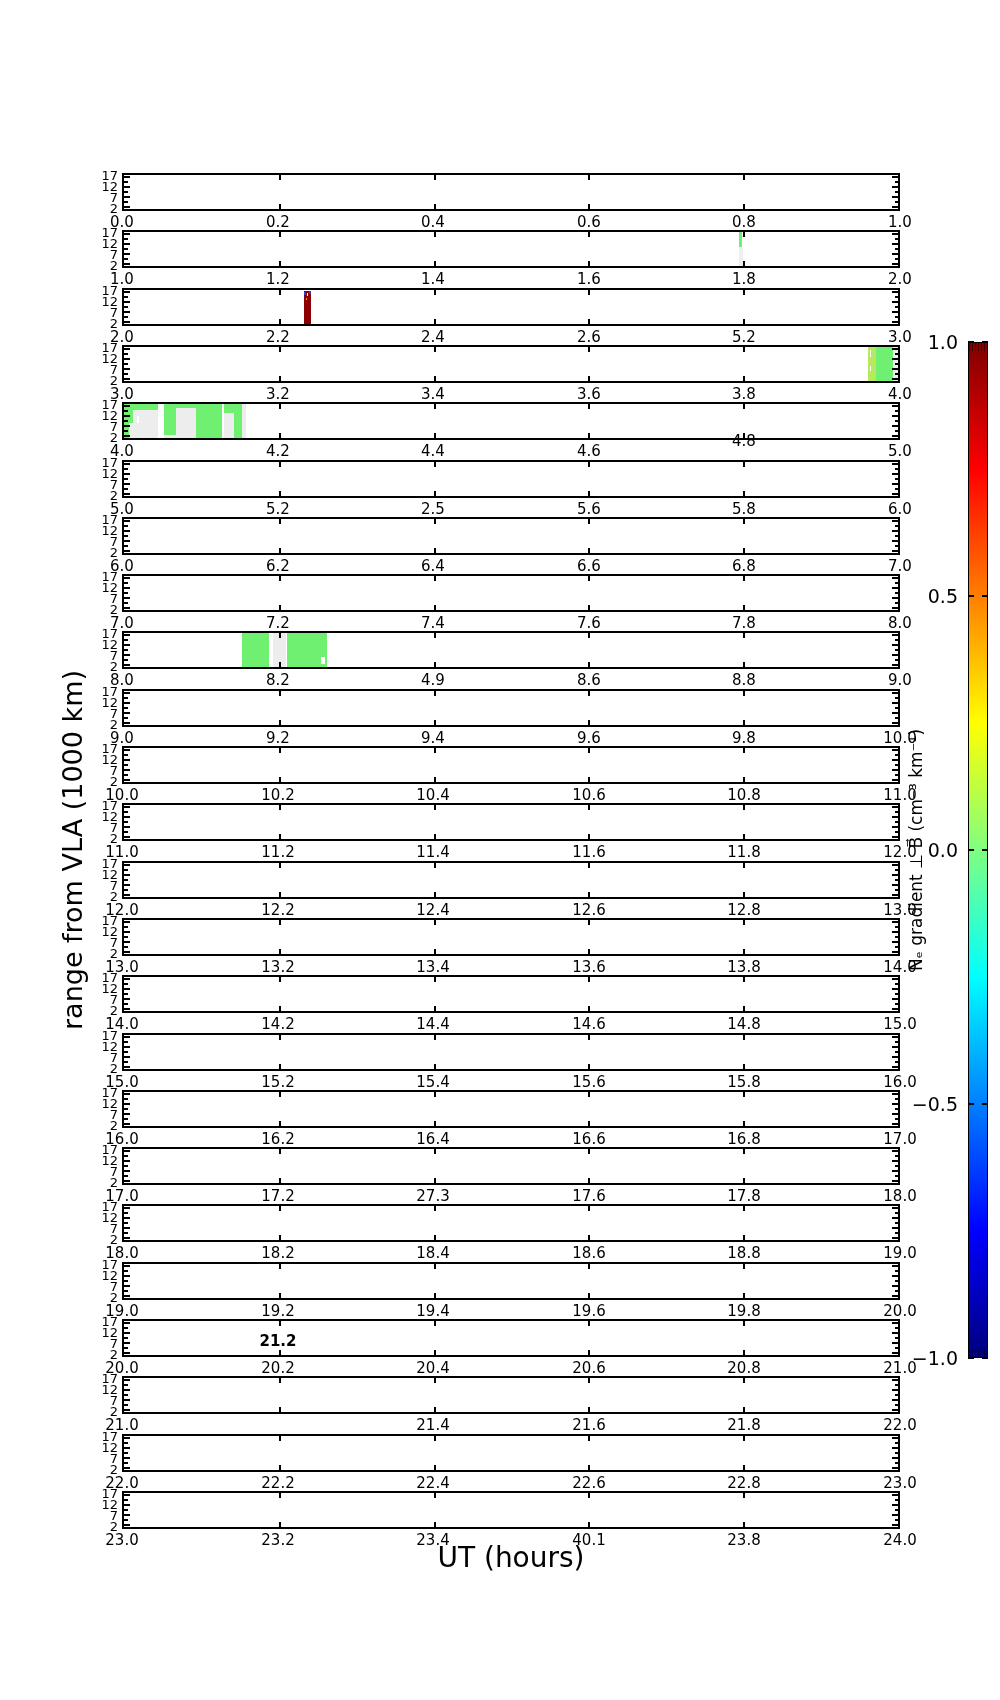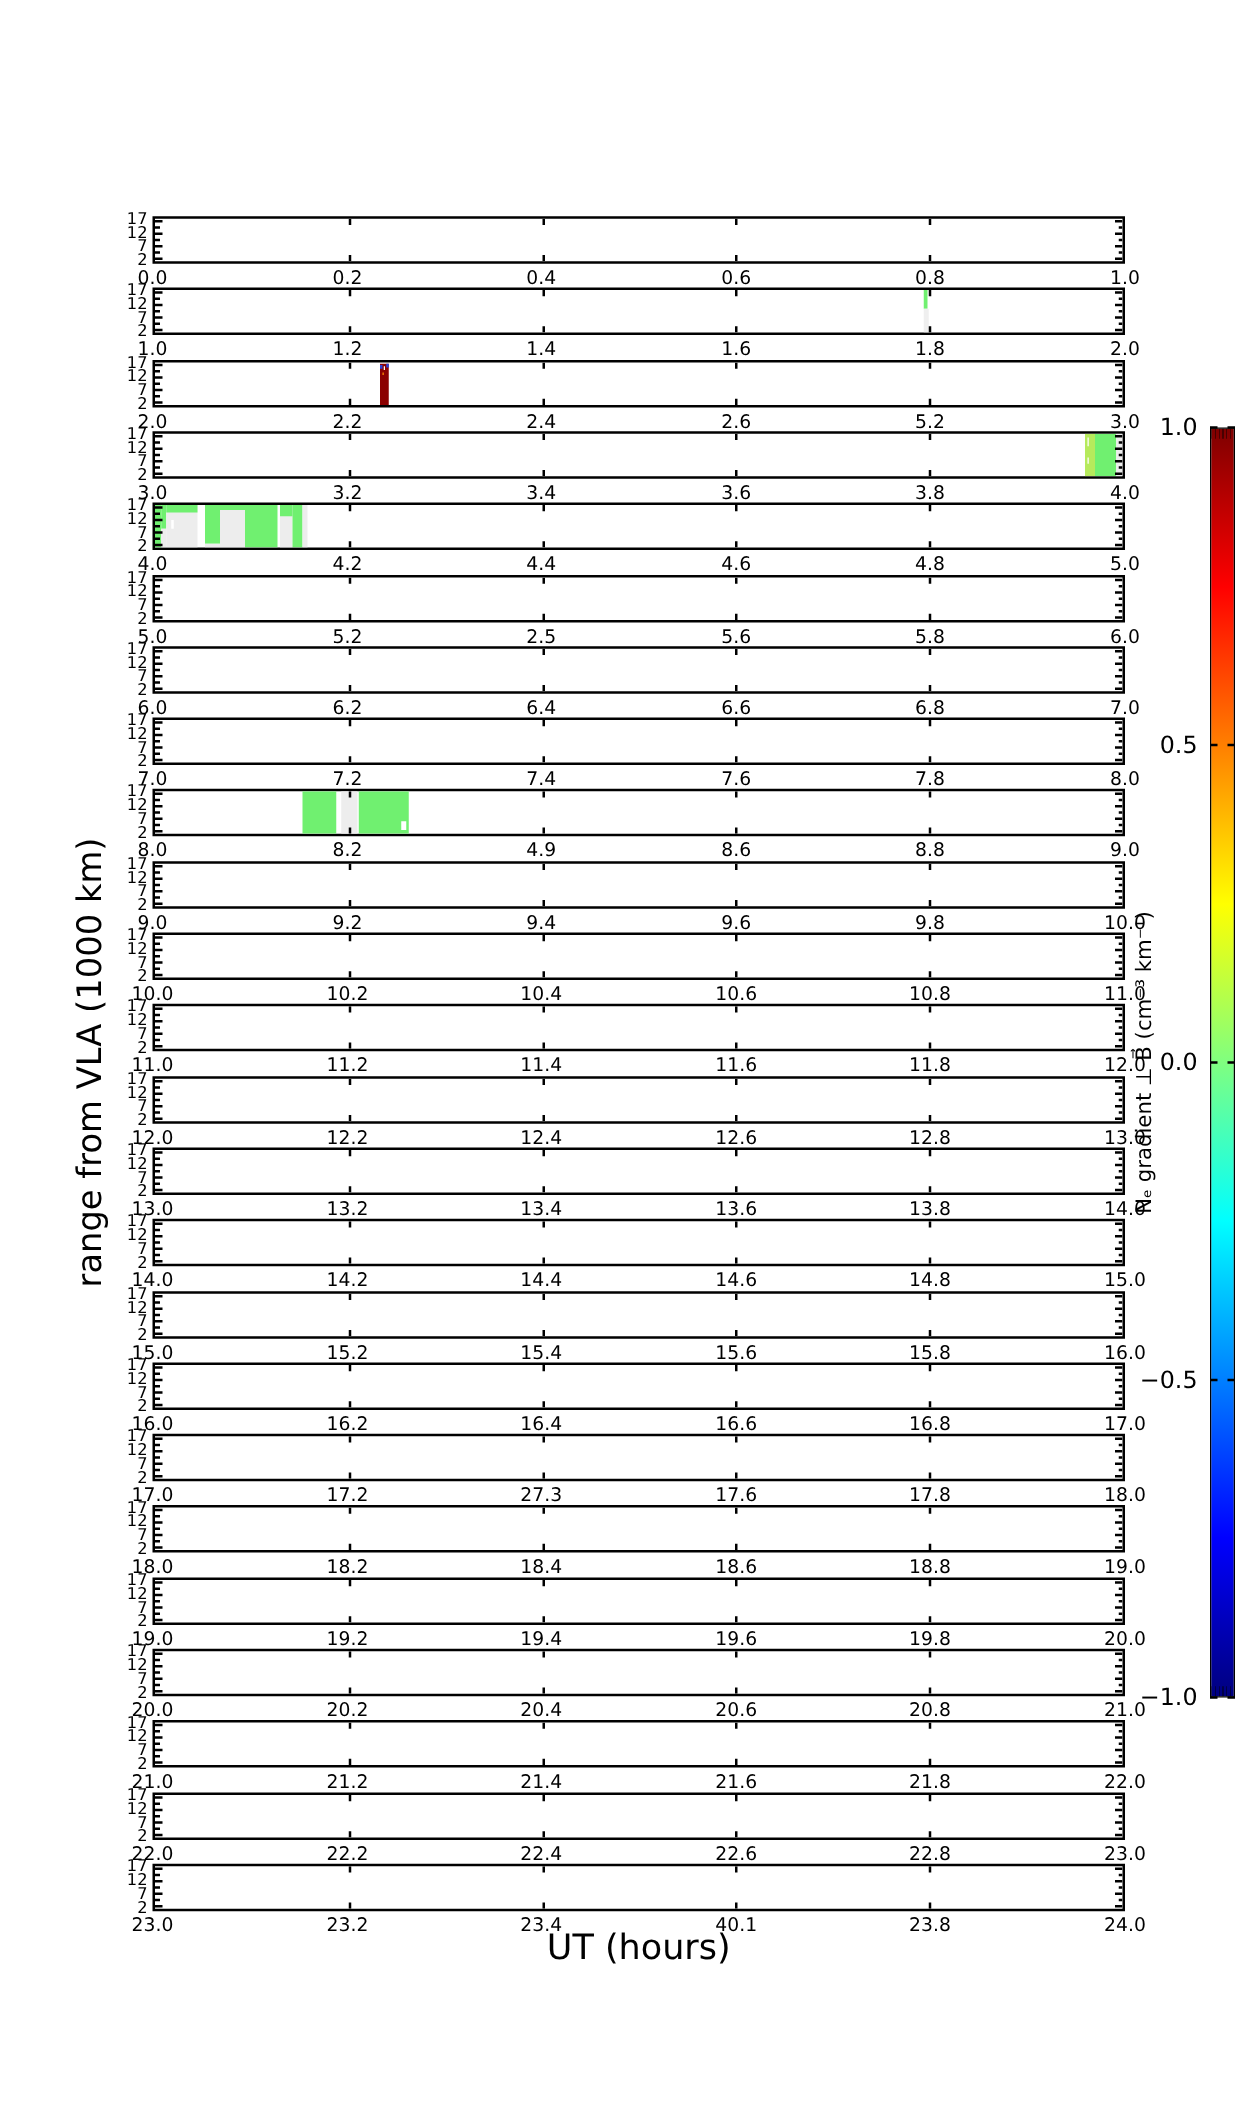--- a/index.html
+++ b/index.html
@@ -236,21 +236,21 @@
           <div class="ytick" style="left: 0px; top: 16px; width: 3.5px;"></div>
           <div class="ytick" style="right: 0px; top: 16px; width: 3.5px;"></div>
           <div class="ytick" style="left: 0px; top: 26px; width: 3.5px;"></div>
           <div class="ytick" style="right: 0px; top: 26px; width: 3.5px;"></div>
         </div>
       </div>
       <div class="xticklabel" style="left: 90px; top: 442px;">4.0</div>
       <div class="xticklabel" style="left: 246px; top: 442px;">4.2</div>
       <div class="xticklabel" style="left: 401px; top: 442px;">4.4</div>
       <div class="xticklabel" style="left: 557px; top: 442px;">4.6</div>
-      <div class="xticklabel" style="left: 712px; top: 442px;">4.8</div>
+      <div class="xticklabel" style="left: 712px; top: 432px;">4.8</div>
       <div class="xticklabel" style="left: 868px; top: 442px;">5.0</div>
       <div class="yticklabel" style="left: 82px; top: 397.8px;">17</div>
       <div class="yticklabel" style="left: 82px; top: 409px;">12</div>
       <div class="yticklabel" style="left: 82px; top: 420.2px;">7</div>
       <div class="yticklabel" style="left: 82px; top: 431.4px;">2</div>
       <div class="panel" style="top: 460px;">
         <div class="panel-inner">
           <div class="xtick" style="left: 154.8px; top: 0px;"></div>
           <div class="xtick" style="left: 154.8px; bottom: 0px;"></div>
           <div class="xtick" style="left: 309.6px; top: 0px;"></div>
@@ -849,21 +849,21 @@
           <div class="ytick" style="right: 0px; top: 31.1px; width: 6px;"></div>
           <div class="ytick" style="left: 0px; top: 6px; width: 3.5px;"></div>
           <div class="ytick" style="right: 0px; top: 6px; width: 3.5px;"></div>
           <div class="ytick" style="left: 0px; top: 16px; width: 3.5px;"></div>
           <div class="ytick" style="right: 0px; top: 16px; width: 3.5px;"></div>
           <div class="ytick" style="left: 0px; top: 26px; width: 3.5px;"></div>
           <div class="ytick" style="right: 0px; top: 26px; width: 3.5px;"></div>
         </div>
       </div>
       <div class="xticklabel" style="left: 90px; top: 1416px;">21.0</div>
-      <div class="xticklabel" style="left: 246px; top: 1416px;">21.2</div>
+      <div class="xticklabel" style="left: 246px; top: 1332px; font-weight: bold;">21.2</div>
       <div class="xticklabel" style="left: 401px; top: 1416px;">21.4</div>
       <div class="xticklabel" style="left: 557px; top: 1416px;">21.6</div>
       <div class="xticklabel" style="left: 712px; top: 1416px;">21.8</div>
       <div class="xticklabel" style="left: 868px; top: 1416px;">22.0</div>
       <div class="yticklabel" style="left: 82px; top: 1371.8px;">17</div>
       <div class="yticklabel" style="left: 82px; top: 1383px;">12</div>
       <div class="yticklabel" style="left: 82px; top: 1394.2px;">7</div>
       <div class="yticklabel" style="left: 82px; top: 1405.4px;">2</div>
       <div class="panel" style="top: 1434px;">
         <div class="panel-inner">

